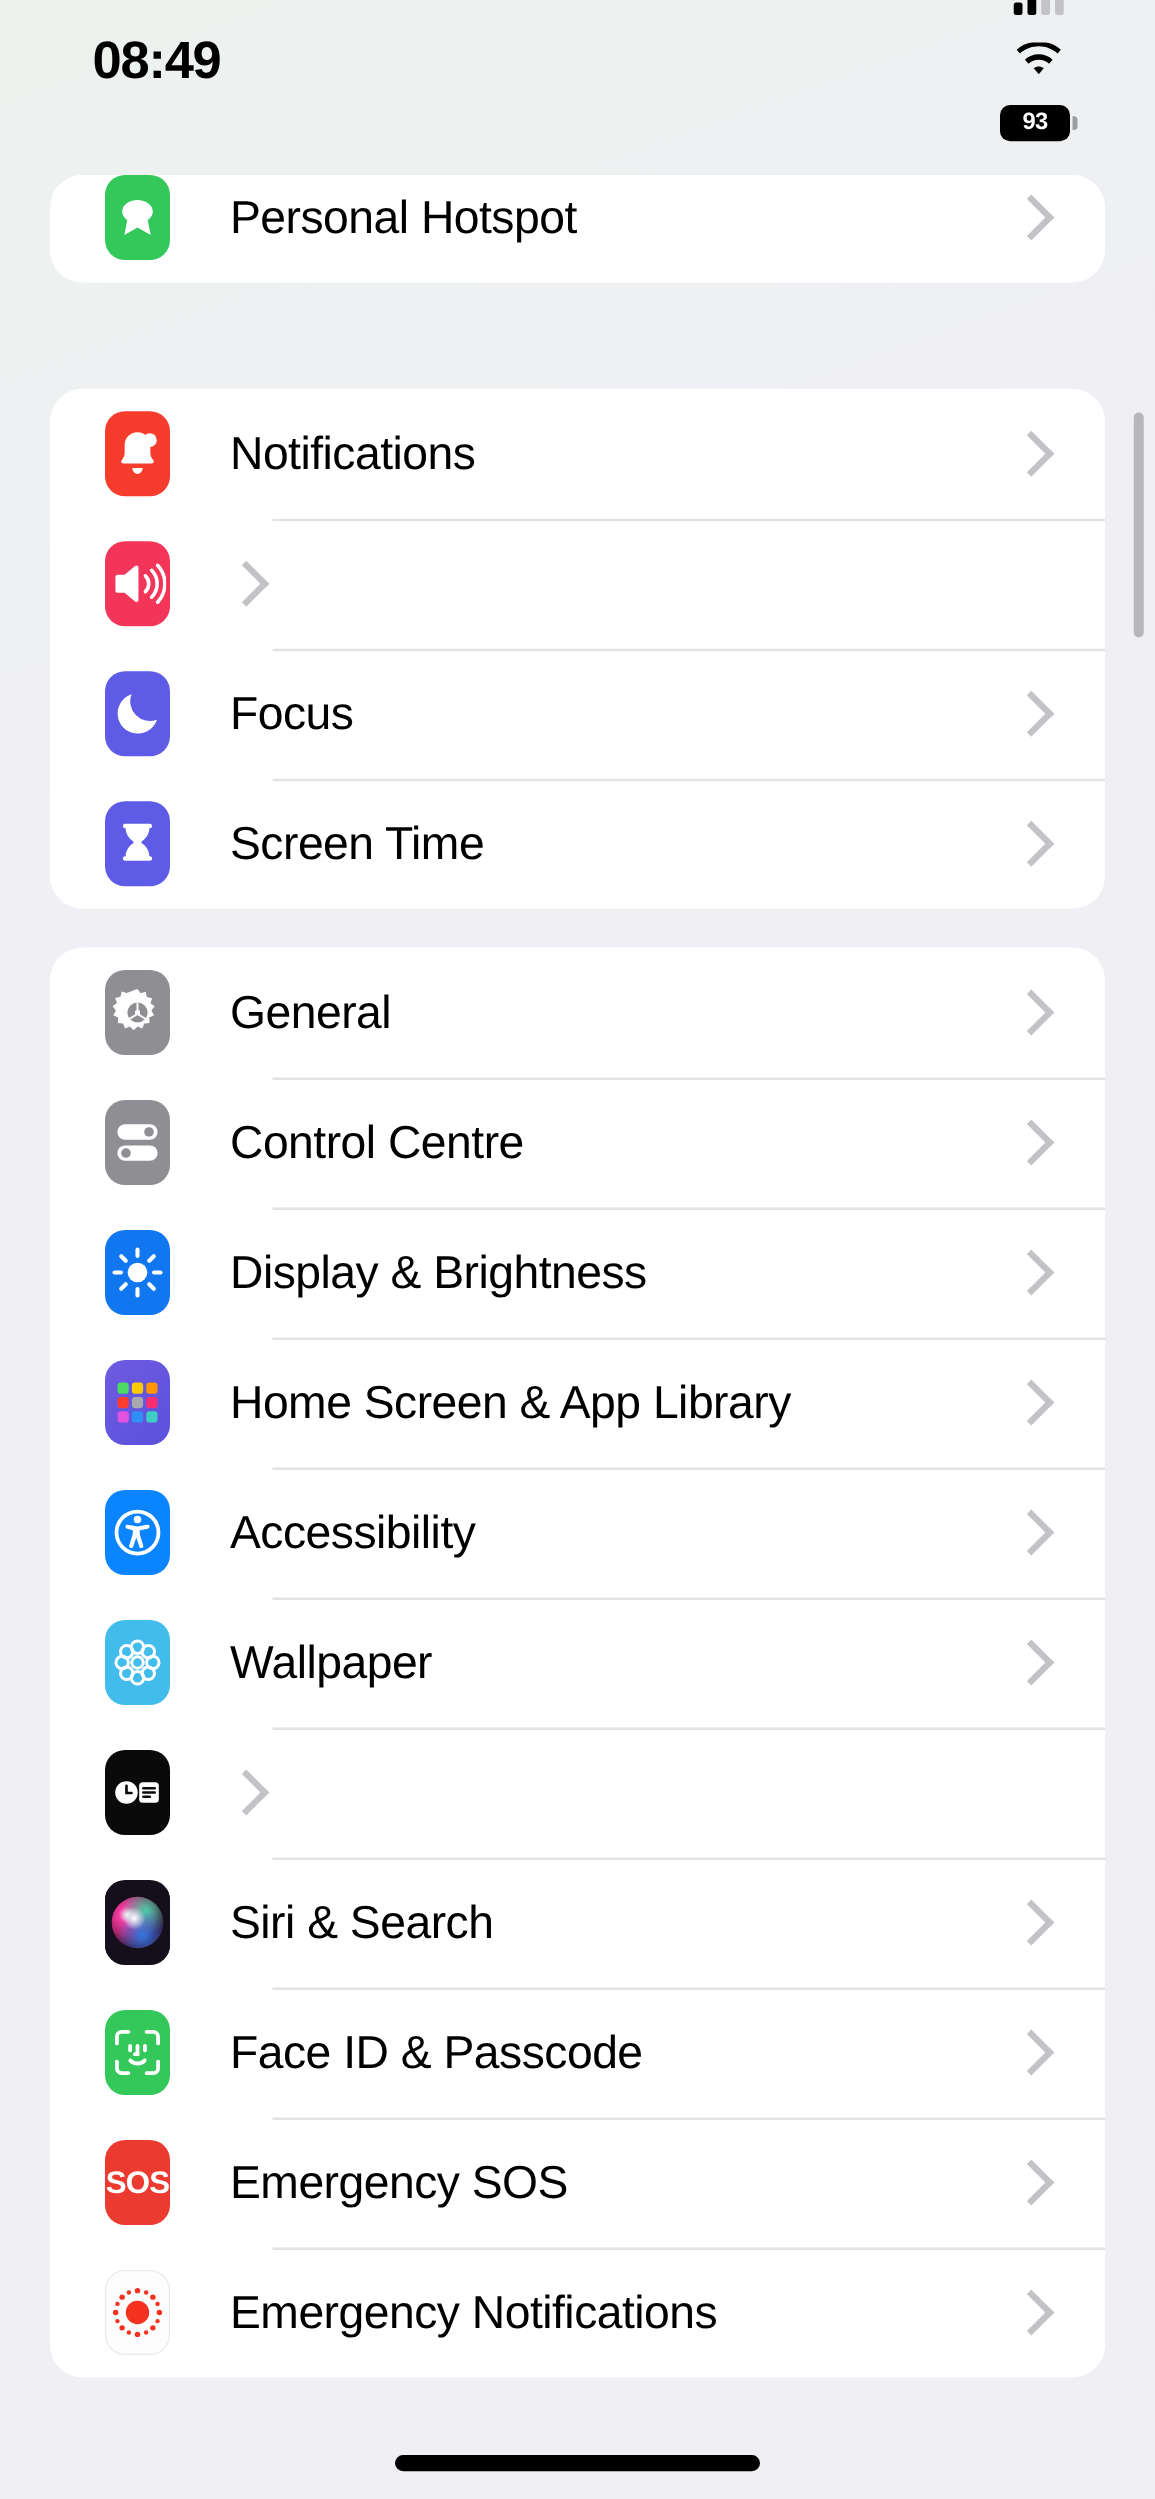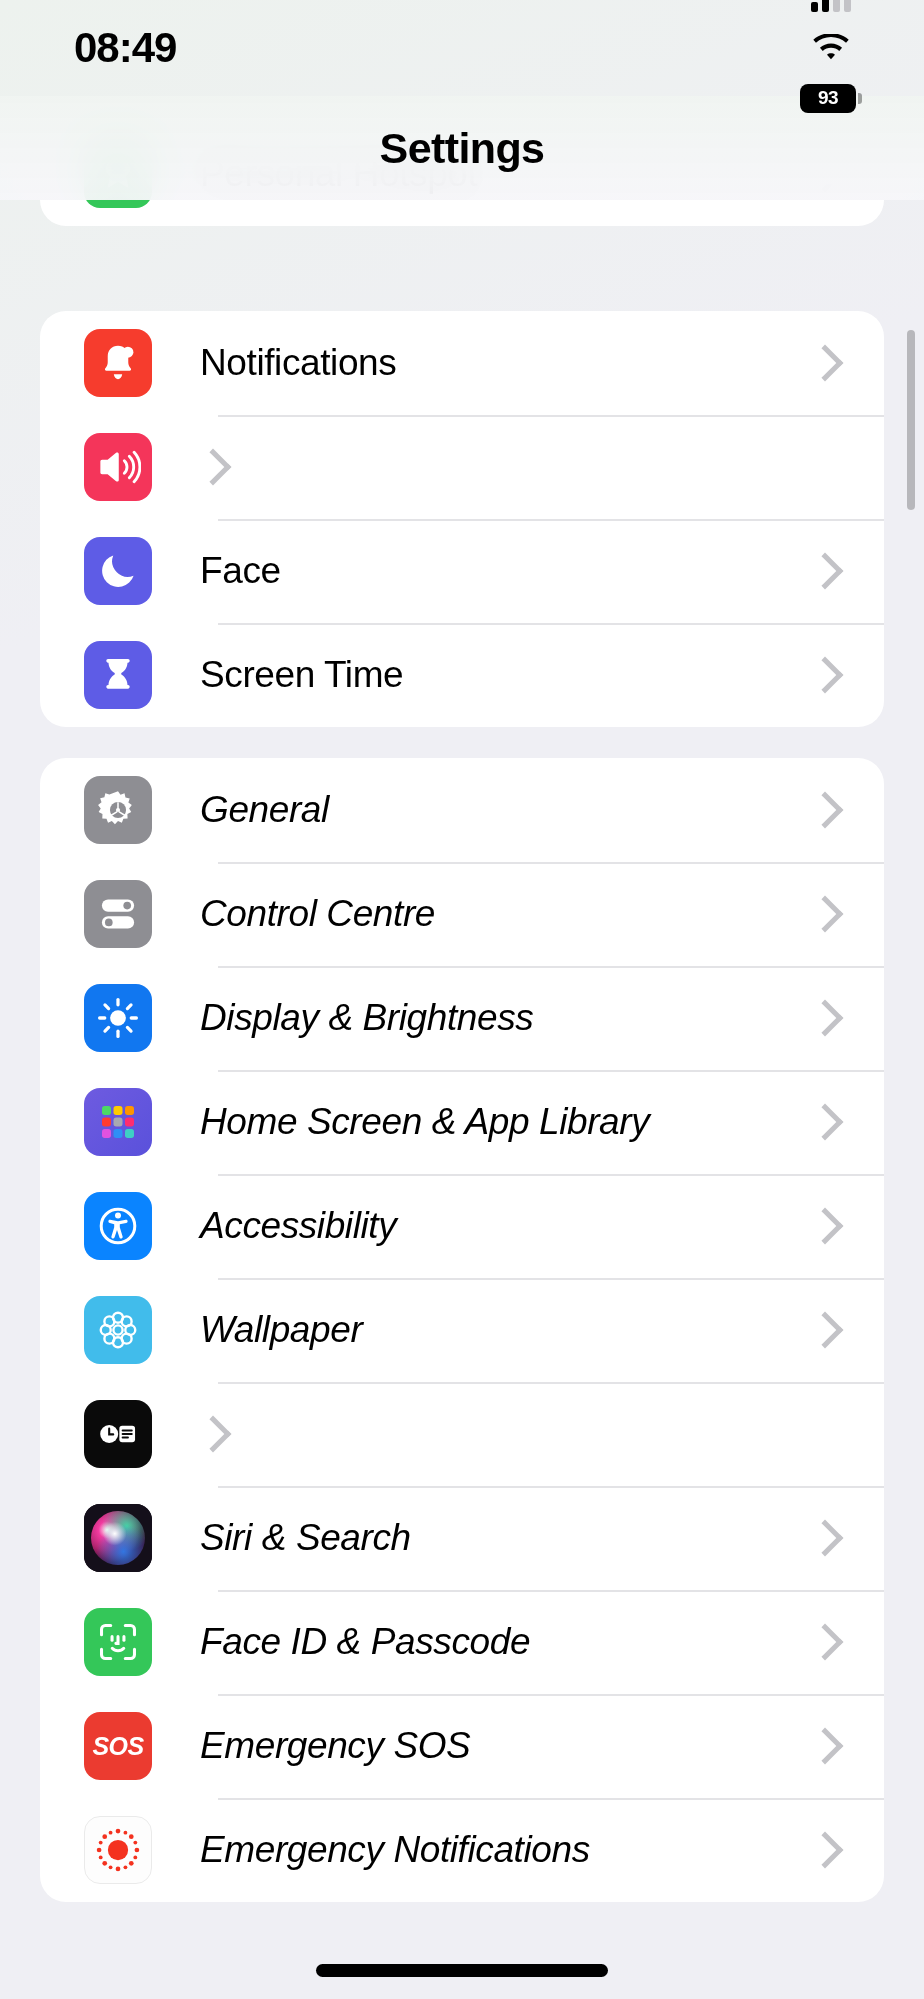--- a/index.html
+++ b/index.html
@@ -61,40 +61,40 @@
   }
   .row {
     position:relative; display:flex; align-items:center;
     height:104px; padding-left:44px;
   }
   .row + .row::before {
     content:""; position:absolute; top:0; left:178px; right:0;
     height:1.5px; background:#E3E3E6;
   }
   .icon {
-    width:68px; height:68px; border-radius:16px; flex:none;
+    width:52px; height:68px; border-radius:16px; flex:none;
     display:flex; align-items:center; justify-content:center;
     margin-right:48px; overflow:hidden; position:relative;
   }
   .label {
     flex:1; font-size:37px; color:#000; letter-spacing:-0.4px;
     white-space:nowrap;
   }
   .chev {
     width:26px; height:26px; margin-right:46px; flex:none;
     border-right:5px solid #C3C3C7; border-top:5px solid #C3C3C7;
     transform:rotate(45deg);
   }
 
   
   #group-connectivity { top:140px; height:86px; }
   #group-connectivity .row { height:104px; margin-top:-18px; }
 
   #group-alerts   { top:311px; }
-  #group-system   { top:758px;font-style:italic; }
+  #group-system   { top:758px; }
 
   .icon svg { display:block; }
 
   
   .home-indicator {
     position:absolute; bottom:22px; left:50%; transform:translateX(-50%);
     width:292px; height:13px; border-radius:7px; background:#000; z-index:60;
   }
 
   
@@ -147,21 +147,21 @@
         </div>
         <div class="chev"></div>
       </div>
 
       <div class="row">
         <div class="icon" style="background:#5E5CE6">
           <svg width="44" height="44" viewBox="0 0 24 24" fill="#fff">
             <path d="M20.5 14.6A8.6 8.6 0 0 1 9.4 3.5 8.8 8.8 0 1 0 20.5 14.6z"></path>
           </svg>
         </div>
-        <div class="label">Face</div>
+        <div class="label">Focus</div>
         <div class="chev"></div>
       </div>
 
       <div class="row">
         <div class="icon" style="background:#5E5CE6">
           <svg width="40" height="40" viewBox="0 0 24 24" fill="#fff">
             <path d="M6 2.4h12c.6 0 1 .5 1 1.1s-.4 1.1-1 1.1h-.3c-.1 2.6-1.5 4.9-3.5 6.1-.4.3-.4.9 0 1.2 2 1.2 3.4 3.5 3.5 6.1H18c.6 0 1 .5 1 1.1s-.4 1.1-1 1.1H6c-.6 0-1-.5-1-1.1s.4-1.1 1-1.1h.3c.1-2.6 1.5-4.9 3.5-6.1.4-.3.4-.9 0-1.2C7.8 9.5 6.4 7.2 6.3 4.6H6c-.6 0-1-.5-1-1.1s.4-1.1 1-1.1z"></path>
           </svg>
         </div>
         <div class="label">Screen Time</div>
@@ -367,23 +367,20 @@
         </div>
         <div class="label">Emergency Notifications</div>
         <div class="chev"></div>
       </div>
 
     </div>
   </div>
 
   <div class="scrollbar"></div>
 
-  <div class="navbar">
-    <div class="navtitle">Settings</div>
-  </div>
 
   <div class="statusbar">
     <div class="clock">08:49</div>
     <div class="status-right">
       <div class="bars">
         <i class="on"></i>
           <i class="on"></i>
           <i></i>
           <i></i>
       </div>

